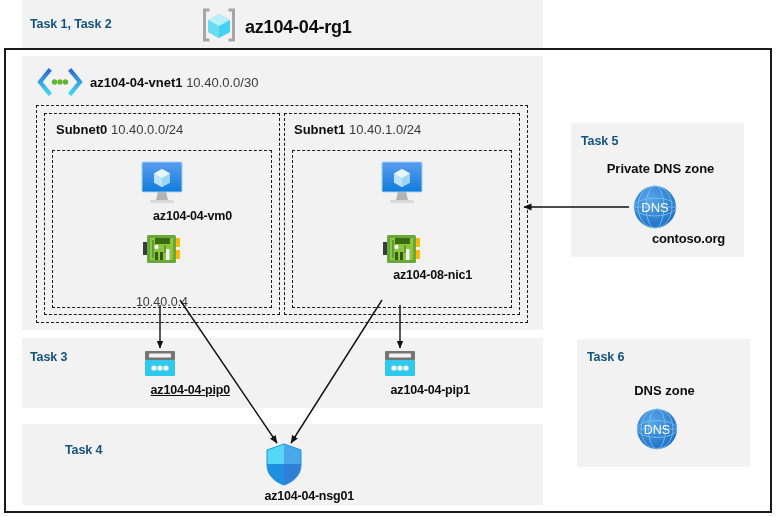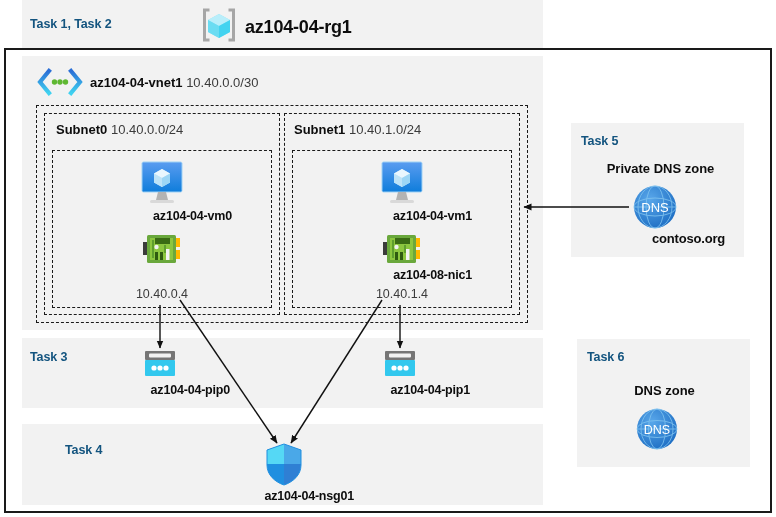--- a/index.html
+++ b/index.html
@@ -34,20 +34,21 @@
     text-align:right;
     letter-spacing:-0.2px;
   }
   .res-sub{
     position:absolute;
     color:#3b3b3b;
     font-size:12.5px;
     white-space:nowrap;
     text-align:center;
     font-weight:normal;
+    margin-top:8px;
   }
   .hdr{
     position:absolute;
     white-space:nowrap;
     font-size:13px;
     color:#0d0d0d;
   }
   .hdr b{font-weight:bold;}
   .hdr .cidr{font-weight:normal;color:#3b3b3b;}
   .zone-title{
@@ -192,57 +193,55 @@
       <rect x="5" y="3" width="40" height="30" rx="1.5" fill="none" stroke="#9fd2f5" stroke-width="1"></rect>
       <polygon points="25,10 33,14.5 33,23.5 25,28 17,23.5 17,14.5" fill="#cdeaf9"></polygon>
       <polygon points="25,10 33,14.5 25,19 17,14.5" fill="#eaf7fe"></polygon>
       <polygon points="25,19 33,14.5 33,23.5 25,28" fill="#9dd6f5"></polygon>
       <polygon points="25,19 17,14.5 17,23.5 25,28" fill="#bde3f8"></polygon>
       <path d="M21 33 L29 33 L31 41 L19 41 Z" fill="#b3b3b3"></path>
       <rect x="13" y="41" width="24" height="3" rx="1.5" fill="#d9d9d9"></rect>
     </svg>
   </div>
 
-  <div class="res-name" style="left:332px;top:209px;width:140px;">az104-04-vm1</div>
 
   <div class="icon" style="left:383px;top:233px;width:38px;height:32px;">
     <svg width="38" height="32" viewBox="0 0 38 32">
       <rect x="0" y="9" width="6" height="13" fill="#3b3b3b"></rect>
       <rect x="30" y="5" width="7" height="9" fill="#ffb900"></rect>
       <rect x="30" y="17" width="7" height="9" fill="#ffb900"></rect>
       <rect x="4" y="2" width="29" height="28" rx="1.5" fill="#6aa83c"></rect>
       <rect x="7" y="5" width="23" height="22" fill="#8cc63f"></rect>
       <rect x="12" y="5" width="15" height="6" fill="#3a6b14"></rect>
       <path d="M10 7 L10 25" stroke="#5f9e2e" stroke-width="2" fill="none"></path>
       <path d="M22 12 L22 20" stroke="#5f9e2e" stroke-width="2" fill="none"></path>
       <circle cx="13.5" cy="14" r="2.2" fill="#f2f2f2"></circle>
       <rect x="12" y="19" width="3" height="8" fill="#2f5a10"></rect>
       <rect x="17" y="19" width="3" height="8" fill="#2f5a10"></rect>
       <rect x="23" y="16" width="3.5" height="11" fill="#f2f2f2"></rect>
     </svg>
   </div>
 
   <div class="res-name" style="left:332px;top:268px;width:140px;">az104-08-nic1</div>
-  <div class="res-sub" style="left:332px;top:287px;width:140px;">10.40.1.4</div>
 
   <div class="panel" style="left:22px;top:338px;width:521px;height:70px;"></div>
 
   <div class="task-label" style="left:30px;top:350px;">Task 3</div>
 
   <div class="icon" style="left:144px;top:350px;width:32px;height:27px;">
     <svg width="32" height="27" viewBox="0 0 32 27">
       <rect x="1" y="1" width="30" height="9" rx="1" fill="#767676"></rect>
       <rect x="5" y="3.5" width="22" height="4" rx="1" fill="#f2f2f2"></rect>
       <rect x="1" y="10" width="30" height="16" rx="1" fill="#32c8ee"></rect>
       <circle cx="10" cy="18" r="2.6" fill="#ffffff"></circle>
       <circle cx="16" cy="18" r="2.6" fill="#ffffff"></circle>
       <circle cx="22" cy="18" r="2.6" fill="#ffffff"></circle>
     </svg>
   </div>
-  <div class="res-name" style="left:90px;top:383px;width:140px;">az104-04-pip0</div>
+  <div class="res-name" style="left:90px;top:383px;width:140px;text-decoration:underline;">az104-04-pip0</div>
 
   <div class="icon" style="left:384px;top:350px;width:32px;height:27px;">
     <svg width="32" height="27" viewBox="0 0 32 27">
       <rect x="1" y="1" width="30" height="9" rx="1" fill="#767676"></rect>
       <rect x="5" y="3.5" width="22" height="4" rx="1" fill="#f2f2f2"></rect>
       <rect x="1" y="10" width="30" height="16" rx="1" fill="#32c8ee"></rect>
       <circle cx="10" cy="18" r="2.6" fill="#ffffff"></circle>
       <circle cx="16" cy="18" r="2.6" fill="#ffffff"></circle>
       <circle cx="22" cy="18" r="2.6" fill="#ffffff"></circle>
     </svg>

